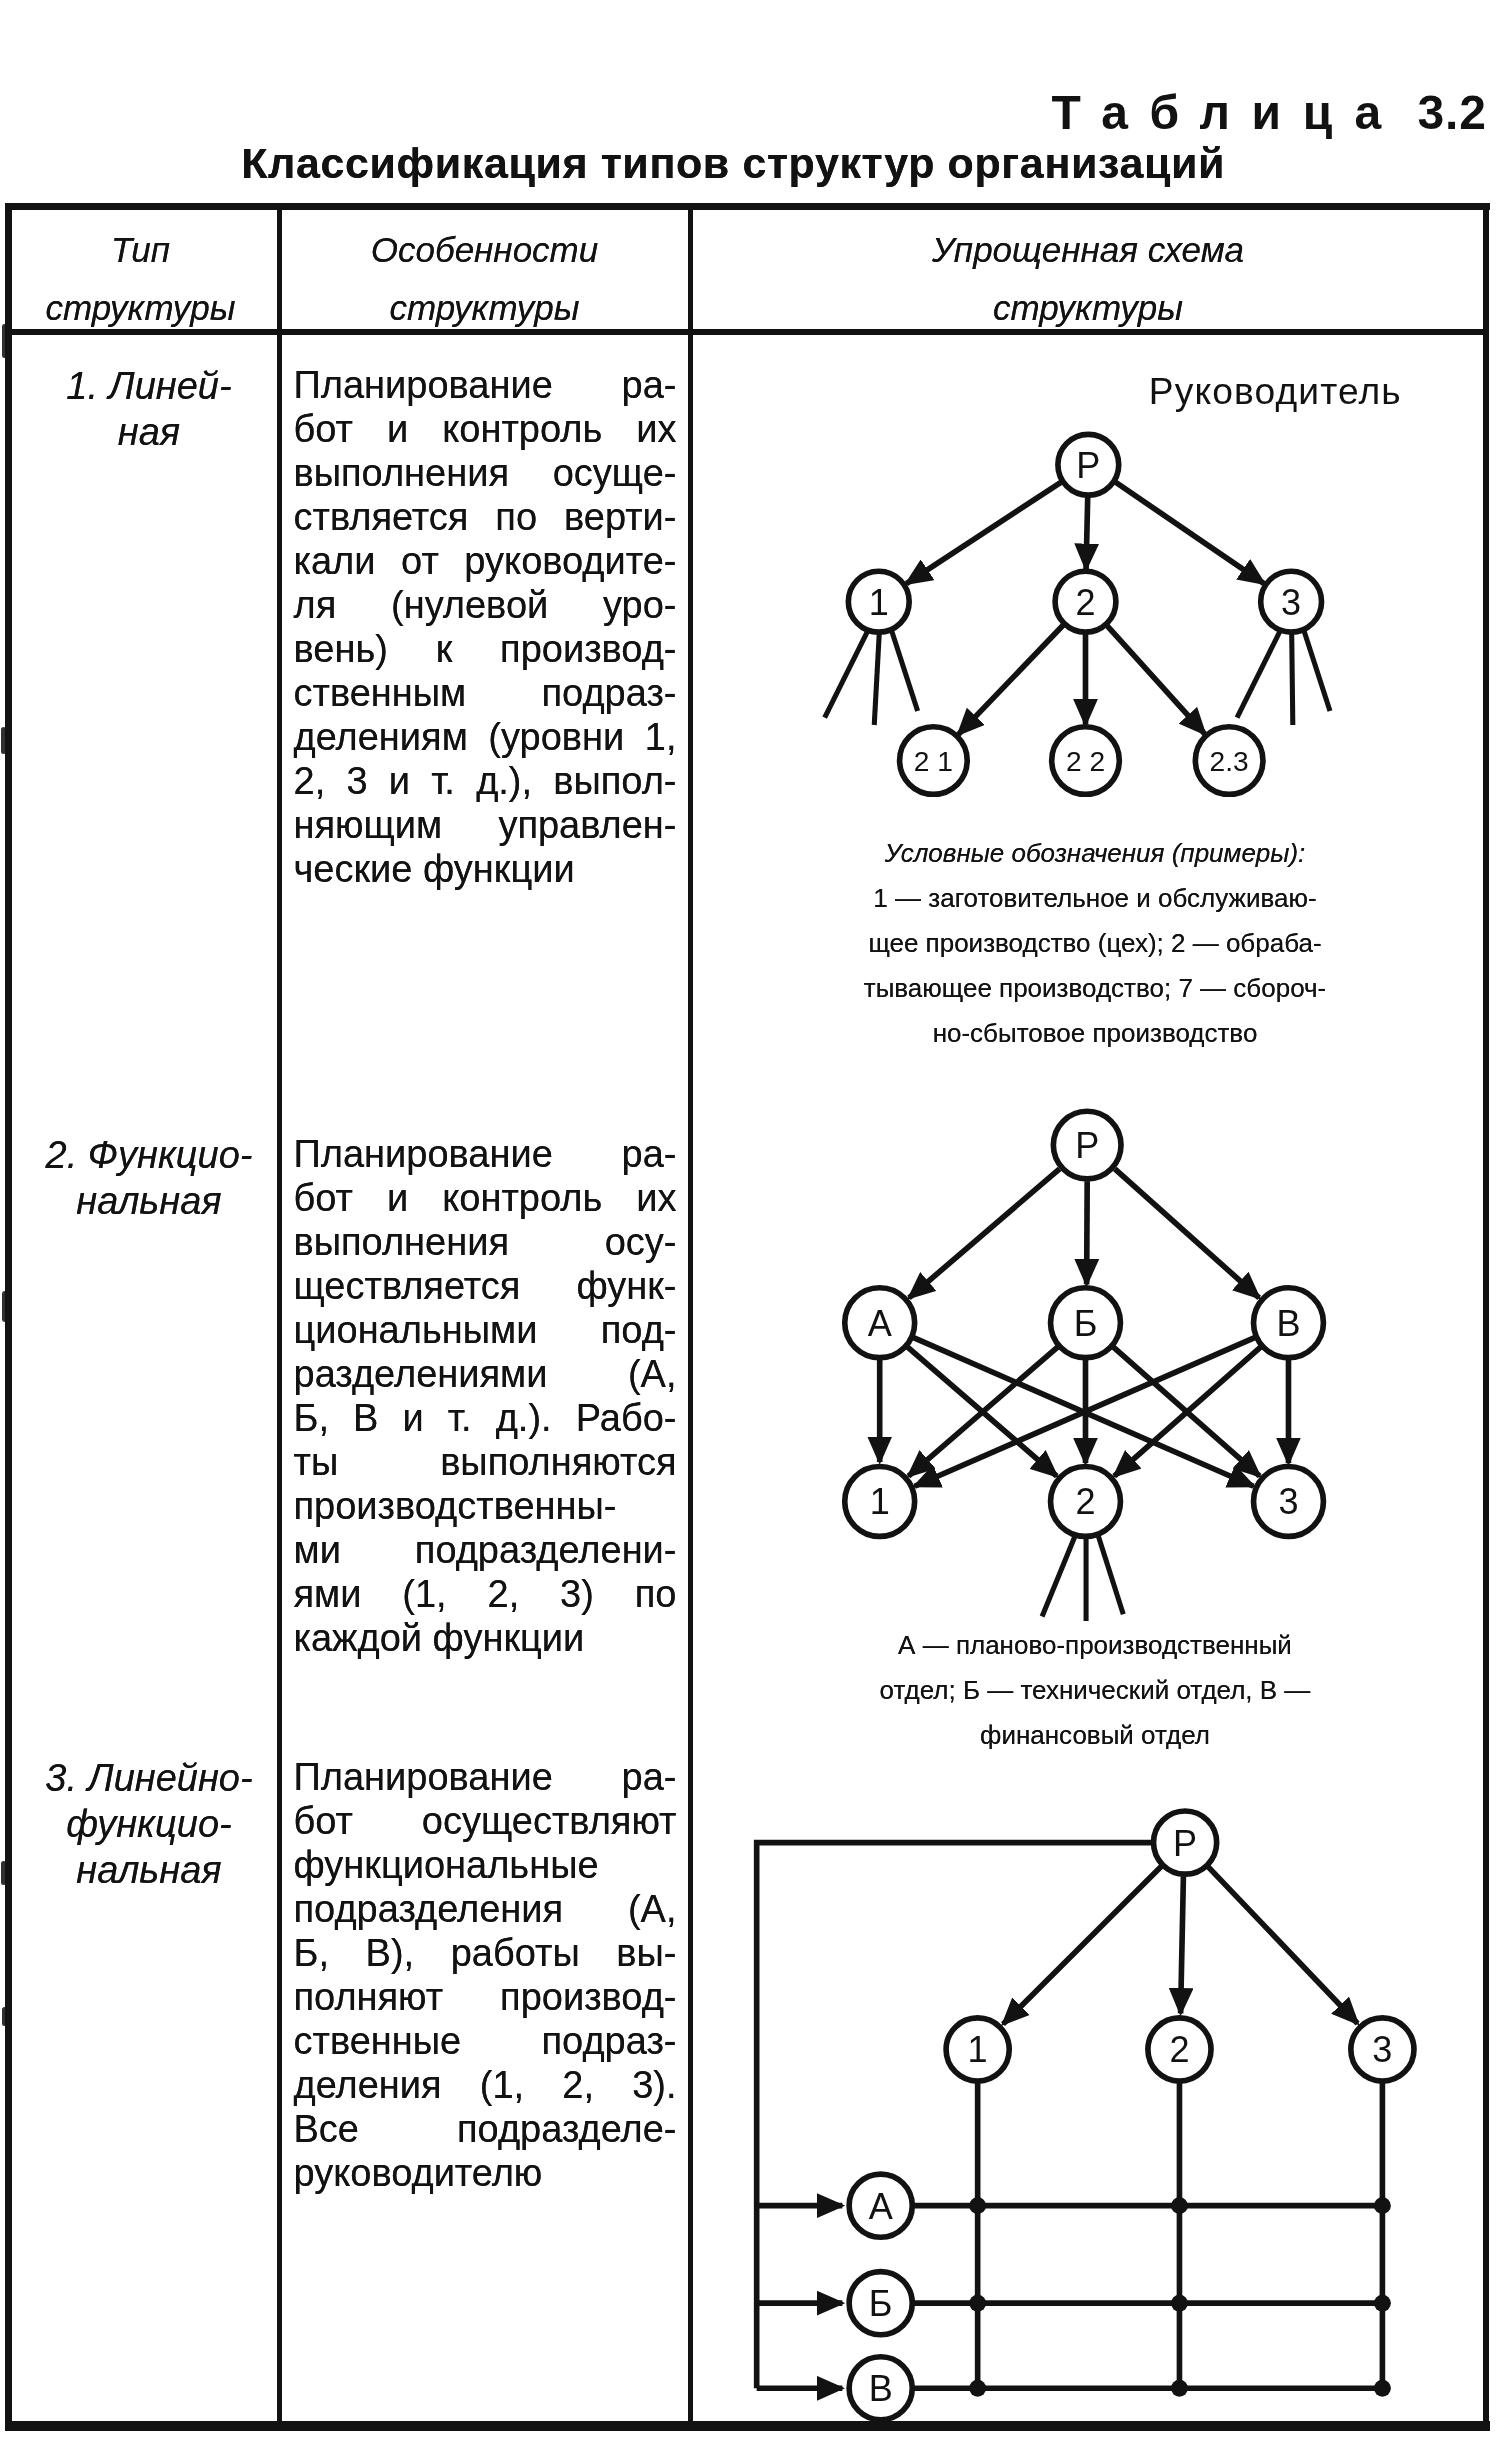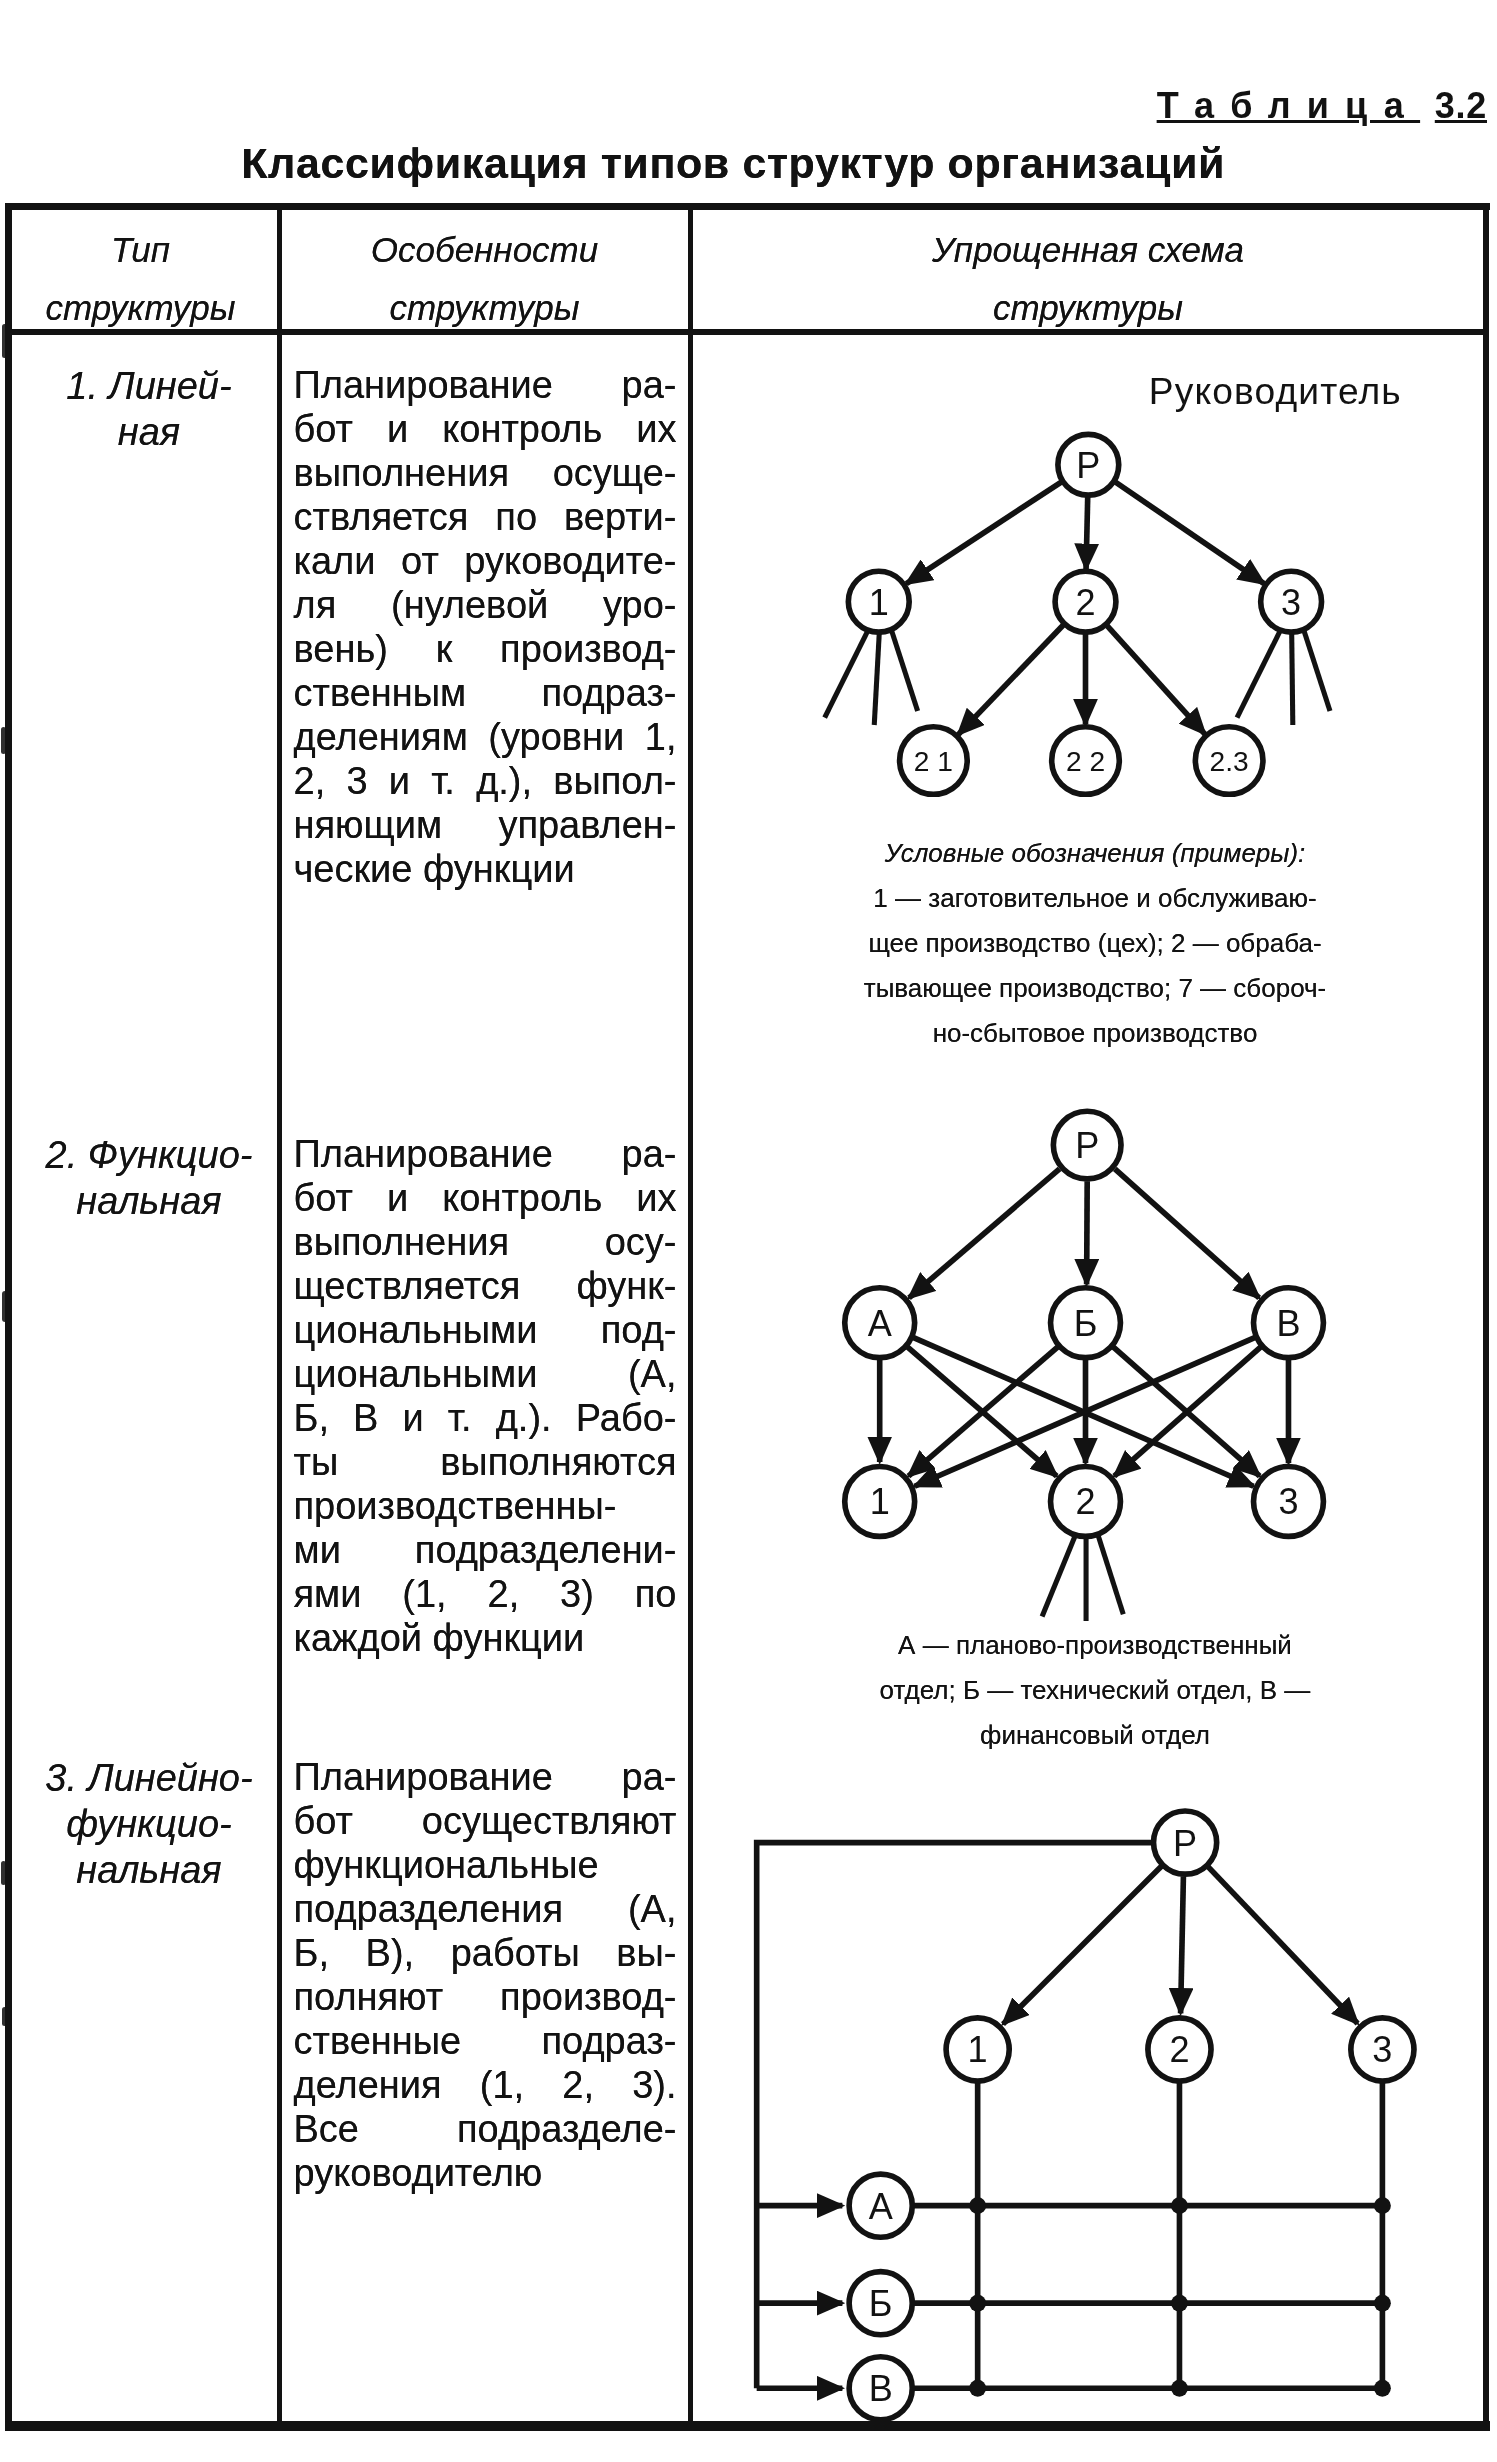--- a/index.html
+++ b/index.html
@@ -8,23 +8,22 @@
     width:1497px;height:2462px;
     background:#ffffff;
     font-family:"Liberation Sans","DejaVu Sans",sans-serif;
     color:#121212;
     overflow:hidden;
   }
   .abs{position:absolute;}
   
   .table-label{
     top:85px;right:10px;
-    font-size:36px;font-weight:700;
+    font-size:48px;font-weight:700;
     white-space:nowrap;
-    text-decoration:underline;
   }
   .table-label .spaced{letter-spacing:0.45em;}
   .table-label .num{margin-left:14.7px;letter-spacing:0.02em;}
   .doc-title{
     top:139px;left:22.6px;width:1421px;
     text-align:center;
     font-size:43px;font-weight:700;letter-spacing:0.6px;
     text-shadow:0 0 0.6px rgba(0,0,0,.85);
   }
   
@@ -172,21 +171,21 @@
     <div class="abs type-cell feat-2">
         <div class="t-line">2. Функцио-</div>
         <div class="t-line">нальная</div>
       </div>
     <div class="abs features feat-2">
         <div class="t-line">Планирование ра-</div>
         <div class="t-line">бот и контроль их</div>
         <div class="t-line">выполнения осу-</div>
         <div class="t-line">ществляется функ-</div>
         <div class="t-line">циональными под-</div>
-        <div class="t-line">циональными (А,</div>
+        <div class="t-line">разделениями (А,</div>
         <div class="t-line">Б, В и т. д.). Рабо-</div>
         <div class="t-line">ты выполняются</div>
         <div class="t-line">производственны-</div>
         <div class="t-line">ми подразделени-</div>
         <div class="t-line">ями (1, 2, 3) по</div>
         <div class="t-line">каждой функции</div>
       </div>
 
     <svg class="svg-2" viewBox="1220 1950 1410 940">
       <defs>

